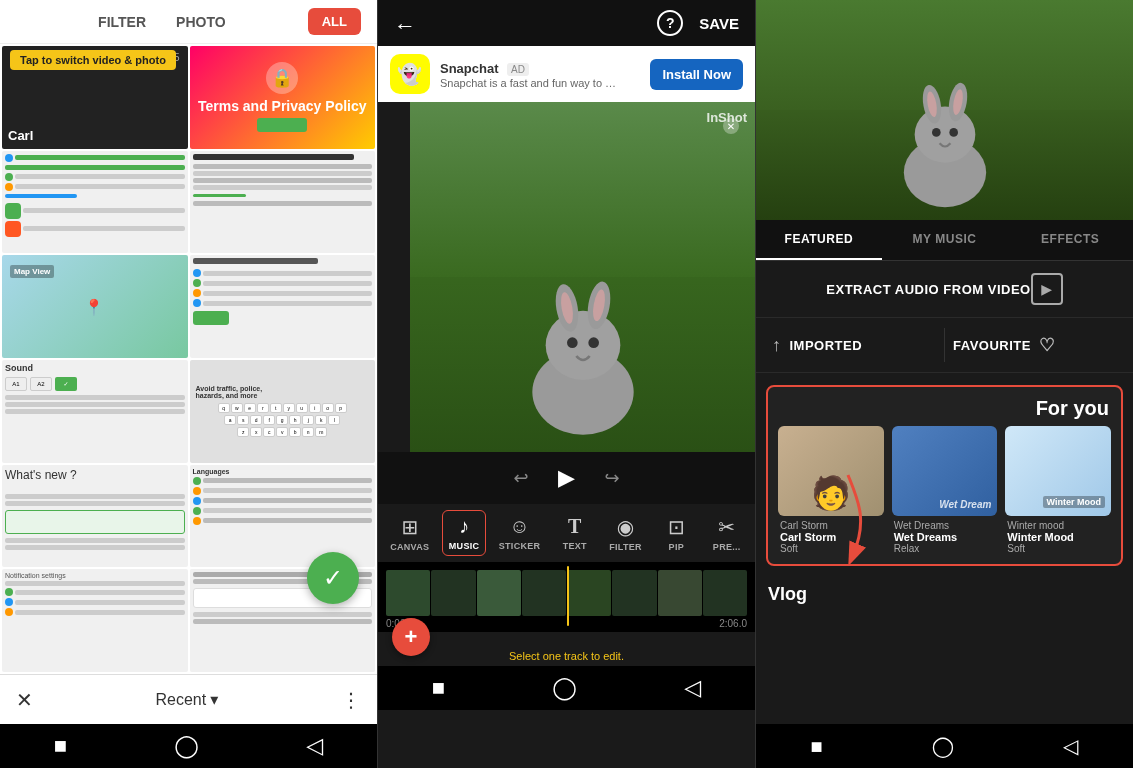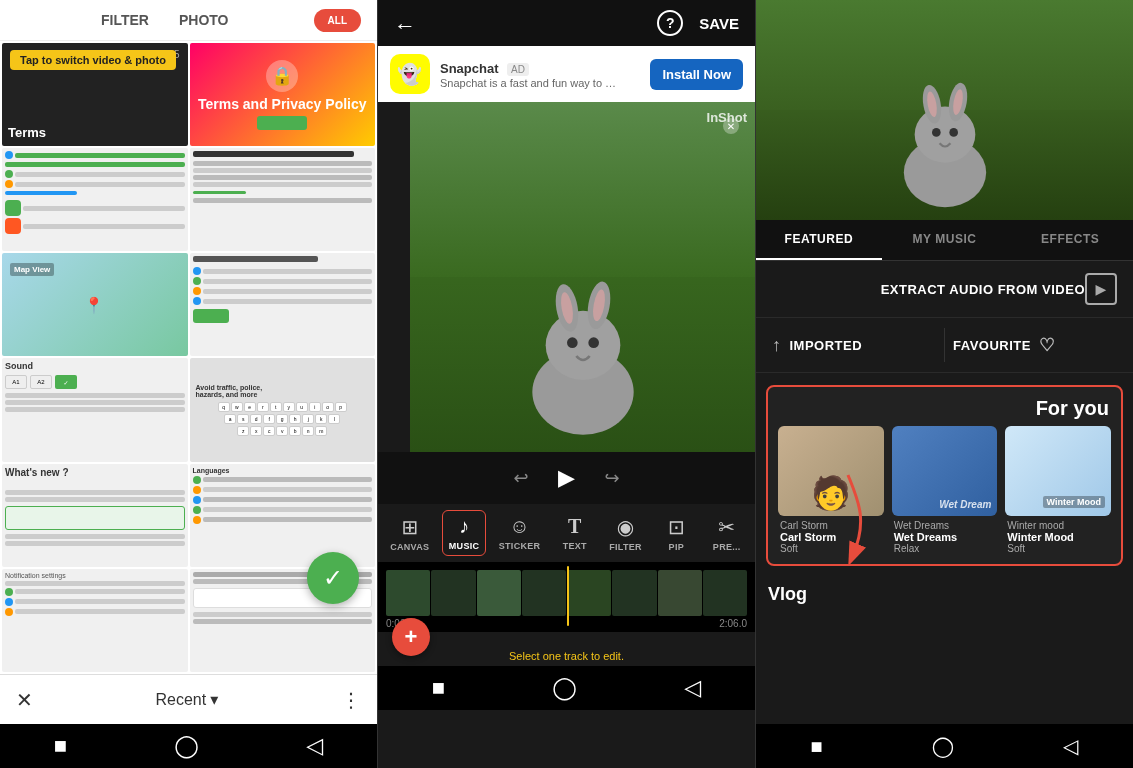--- a/index.html
+++ b/index.html
@@ -43,23 +43,23 @@
       font-size: 14px;
       font-weight: 600;
       color: #555;
       padding: 4px 0;
       cursor: pointer;
     }
     .btn-all {
       background: #e74c3c;
       color: #fff;
       border: none;
-      border-radius: 12px;
+      border-radius: 6px;
       padding: 6px 14px;
-      font-size: 10px;
+      font-size: 13px;
       font-weight: 700;
       cursor: pointer;
     }
 
     .yellow-tip {
       background: #f5c518;
       color: #222;
       font-size: 11px;
       font-weight: 600;
       padding: 4px 10px;
@@ -523,21 +523,21 @@
     }
     .p3-tab.active {
       color: #fff;
       border-bottom: 2px solid #fff;
     }
 
     
     .extract-btn {
       display: flex;
       align-items: center;
-      justify-content: flex-end;
+      justify-content: center;
       padding: 12px 16px;
       border-bottom: 1px solid #2a2a2a;
       cursor: pointer;
       background: #1a1a1a;
     }
     .extract-label {
       font-size: 13px;
       font-weight: 700;
       color: #fff;
       letter-spacing: 0.5px;
@@ -753,21 +753,21 @@
     <button class="btn-all">ALL</button>
   </div>
 
   <div class="yellow-tip">Tap to switch video &amp; photo</div>
 
   <div class="p1-scroll">
     <div class="screenshot-collage">
 
       <div class="collage-cell blank">
         <span class="blank-time">2:05</span>
-        <span class="blank-text">Terms</span>
+        <span class="blank-text">Carl</span>
       </div>
       <div class="collage-cell cell-pink">
         <div style="display:flex;flex-direction:column;align-items:center;gap:4px;padding:6px;">
           <div style="width:32px;height:32px;border-radius:50%;background:rgba(255,255,255,0.3);display:flex;align-items:center;justify-content:center;font-size:18px;">🔒</div>
           <div style="color:#fff;font-size:14px;text-align:left;">Terms and Privacy Policy</div>
           <div style="width:50px;height:14px;background:#4caf50;border-radius:3px;"></div>
         </div>
       </div>
 
       <div class="collage-cell" style="background:#fff;">
@@ -897,21 +897,21 @@
             <div class="kb-key">c</div>
           <div class="kb-key">v</div>
             <div class="kb-key">b</div>
             <div class="kb-key">n</div>
             <div class="kb-key">m</div>
         </div>
       </div>
 
       <div class="collage-cell" style="background:#fff;">
         <div class="sim-screenshot">
-          <div style="font-size:10px;font-weight:700;color:#333;margin-bottom:10px;">What's new ?</div>
+          <div style="font-size:12px;font-weight:400;color:#333;margin-bottom:10px;">What's new ?</div>
           <div class="sim-row">
               <div class="sim-bar-sm" style="width:100%;"></div>
             </div>
           <div class="sim-row">
               <div class="sim-bar-sm" style="width:80%;"></div>
             </div>
           <div style="height:24px;background:#e8f5e9;border-radius:3px;margin:2px 0;border:1px solid #4caf50;"></div>
           <div class="sim-row">
               <div class="sim-bar-sm" style="width:70%;"></div>
             </div>

